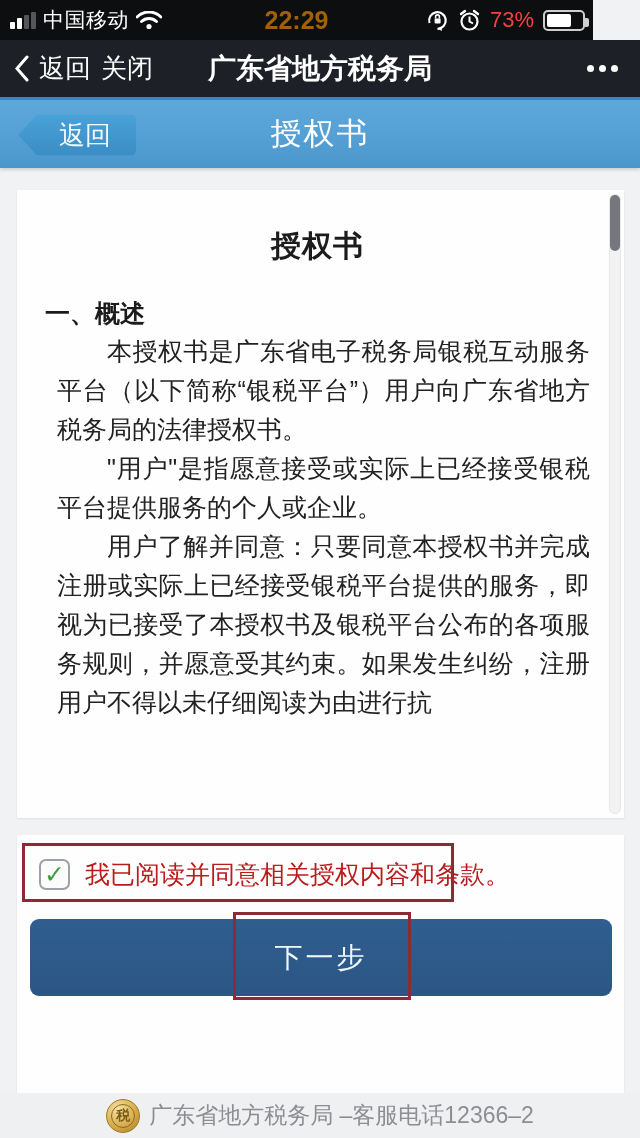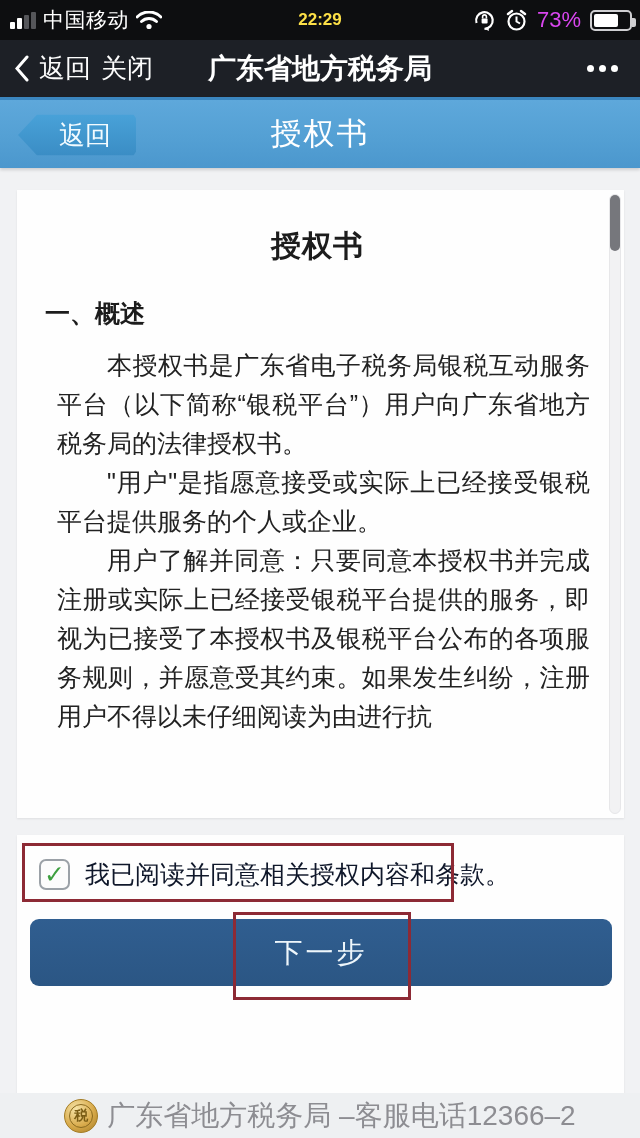--- a/index.html
+++ b/index.html
@@ -8,35 +8,35 @@
     font-family:"Liberation Sans","DejaVu Sans",sans-serif;
     background:#f1f2f4;
     position:relative;
     overflow:hidden;
     -webkit-font-smoothing:antialiased;
   }
   .screen { position:absolute; inset:0; }
 
   
   .status-bar {
-    position:absolute; top:0; left:0; width:640px; height:40px;
+    position:absolute; top:0; left:0; width:593px; height:40px;
     background:#0d0e10; color:#fff;
     display:flex; align-items:center;
   }
   .sb-left { position:absolute; left:10px; top:0; height:40px; display:flex; align-items:center; gap:7px; }
   .signal { display:flex; align-items:flex-end; gap:2px; height:17px; }
   .signal i { display:block; width:5px; border-radius:1px; background:#fff; }
   .signal i:nth-child(1){height:7px;}
   .signal i:nth-child(2){height:11px;}
   .signal i:nth-child(3){height:14px; background:#55565a;}
   .signal i:nth-child(4){height:17px; background:#55565a;}
   .carrier { font-size:21px; letter-spacing:0.5px; }
-  .sb-time { position:absolute; left:0; right:0; top:0; height:40px; display:flex; align-items:center; justify-content:center; font-size:17px; font-weight:bold; color:#fde047; }
+  .sb-time { position:absolute; left:0; right:0; top:0; height:40px; display:flex; align-items:center; justify-content:center; font-size:25px; font-weight:bold; color:#a16207; }
   .sb-right { position:absolute; right:8px; top:0; height:40px; display:flex; align-items:center; gap:9px; }
-  .sb-pct { font-size:22px; color:#d946ef; }
+  .sb-pct { font-size:22px; color:#ef4444; }
   .battery { position:relative; width:42px; height:21px; border:2px solid #cfcfd2; border-radius:5px; padding:2px; }
   .battery .fill { display:block; height:100%; width:72%; background:#fff; border-radius:2px; }
   .battery:after { content:""; position:absolute; right:-6px; top:6px; width:4px; height:9px; background:#cfcfd2; border-radius:0 2px 2px 0; }
 
   
   .nav-bar {
     position:absolute; top:40px; left:0; width:640px; height:57px;
     background:#1d2026; color:#fff;
   }
   .nav-left { position:absolute; left:14px; top:0; height:57px; display:flex; align-items:center; gap:10px; }
@@ -64,21 +64,21 @@
 
   
   .doc-card {
     position:absolute; top:190px; left:17px; width:607px; height:628px;
     background:#fefefe;
     box-shadow:0 1px 2px rgba(0,0,0,0.08);
     padding:22px 34px 10px 28px;
     overflow:hidden;
   }
   .doc-title { text-align:center; font-size:30px; font-weight:bold; color:#1c1c1c; margin:14px 0 30px; letter-spacing:1px; }
-  .doc-heading { font-size:25px; font-weight:bold; color:#1c1c1c; margin-bottom:16px; }
+  .doc-heading { font-size:25px; font-weight:bold; color:#1c1c1c; margin-bottom:2px; }
   .doc-card p { font-size:25px; line-height:39px; color:#222; text-align:justify; text-indent:2em;margin-left:12px; }
   .scrollbar-track {
     position:absolute; top:4px; right:3px; bottom:4px; width:12px;
     background:#f2f2f3; border-radius:6px; border:1px solid #e7e7e9;
   }
   .scrollbar-thumb { position:absolute; top:0; left:0; width:10px; height:56px; background:#76777c; border-radius:5px; }
 
   
   .consent-card {
     position:absolute; top:835px; left:17px; width:607px; height:258px;
@@ -87,23 +87,23 @@
   }
   .annot { position:absolute; border:3px solid #8d2a35; background:transparent; z-index:5; pointer-events:none; }
   .annot-checkbox { left:5px; top:8px; width:432px; height:59px; }
   .annot-button { left:216px; top:77px; width:178px; height:88px; }
   .consent-row { position:absolute; left:22px; top:18px; height:42px; display:flex; align-items:center; gap:15px; }
   .checkbox {
     width:31px; height:31px; border:2px solid #9ba1a7; border-radius:7px;
     background:#fcfcfc; display:flex; align-items:center; justify-content:center;
     font-size:25px; font-weight:bold; color:#3d9f3f; line-height:1;
   }
-  .consent-label { font-size:25px; color:#0f172a; }
+  .consent-label { font-size:25px; color:#b91c1c; }
   .next-btn {
-    position:absolute; left:13px; top:84px; width:582px; height:67px;
+    position:absolute; left:13px; top:84px; width:582px; height:77px;
     background:linear-gradient(180deg,#305e90,#2b5684);
     border:none; border-radius:9px;
     color:#eef6fb; font-size:28px; letter-spacing:3px;
     font-family:inherit;
   }
 
   
   .footer {
     position:absolute; top:1093px; left:0; width:640px; height:45px;
     background:#eef0f2;
@@ -111,21 +111,21 @@
   }
   .coin {
     width:34px; height:34px; border-radius:50%;
     background:radial-gradient(circle at 35% 28%, #f6e3a6, #d9ab4c 55%, #a97f27 95%);
     border:1px solid #a3judge;
     border:1px solid #a37c24;
     display:flex; align-items:center; justify-content:center;
     color:#7a5c14; font-size:14px; font-weight:bold;
   }
   .coin span { border:1px solid #8a6a1f; border-radius:50%; width:24px; height:24px; display:flex; align-items:center; justify-content:center; }
-  .footer-text { font-size:28px; color:#8d8d92; }
+  .footer-text { font-size:23px; color:#8d8d92; }
 
   svg { display:block; }
 </style>
 </head>
 <body>
 
 <div class="screen">
 
   <div class="status-bar">
     <div class="sb-left">

